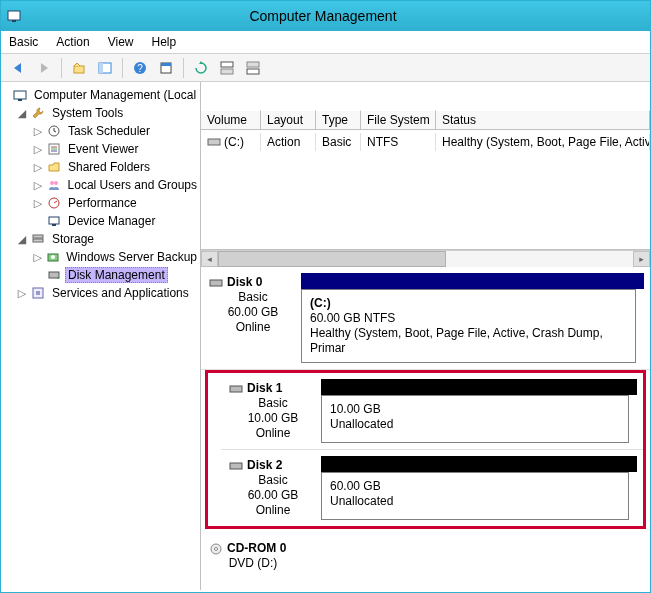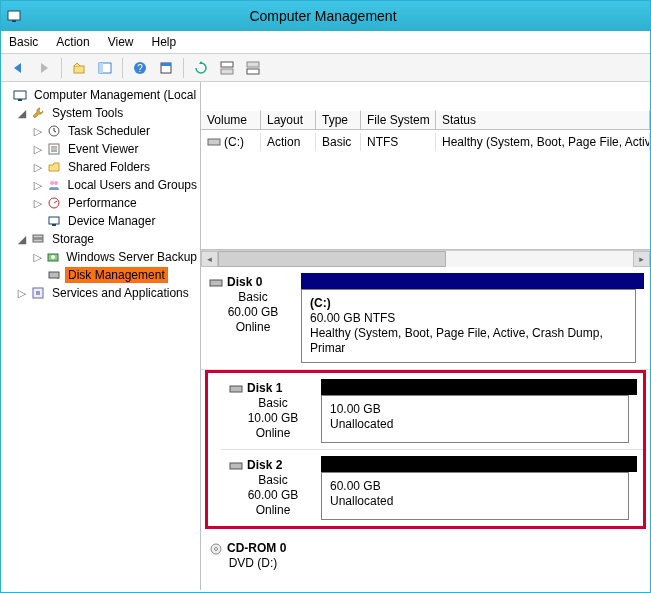--- a/index.html
+++ b/index.html
@@ -60,21 +60,21 @@
   }
   .tree-row {
     display: flex; align-items: center;
     height: 18px;
     padding-left: 8px;
     cursor: default;
   }
   .tree-row .tw { width: 10px; text-align:center; color:#666; font-size:11px;}
   .tree-row .ic { width:16px; height:16px; margin:0 3px; display:flex;align-items:center;justify-content:center;}
   .tree-row.selected .lbl {
-    background:#f97316; border:1px dotted #3399ff; padding:0 2px;
+    background:#c4b5fd; border:1px dotted #3399ff; padding:0 2px;
   }
   .tree-row .lbl { padding:0 3px; }
   .ind1 { padding-left: 16px !important; }
   .ind2 { padding-left: 32px !important; }
   .rightpane { flex: 1; display:flex; flex-direction:column; overflow:hidden;margin-top:28px;}
   .volhead {
     display:flex; border-bottom:1px solid #c0c0c0; background:#fff;
     font-size:12px;
   }
   .volhead .col, .volrow .cell {

